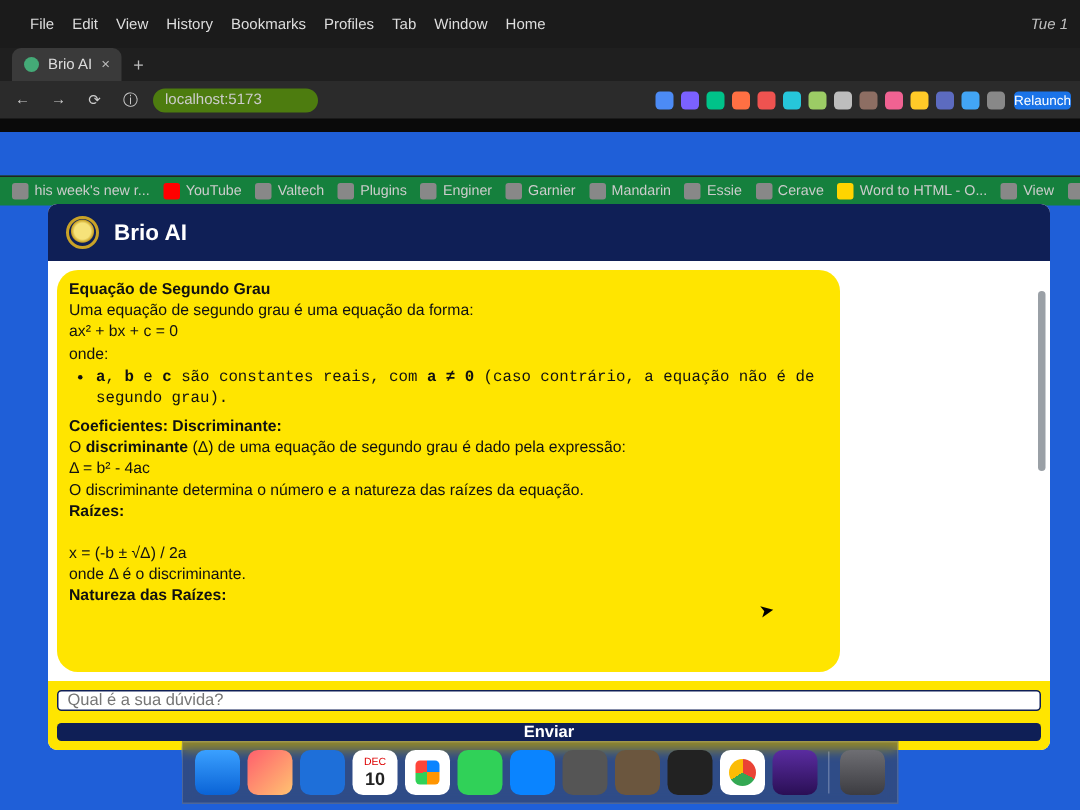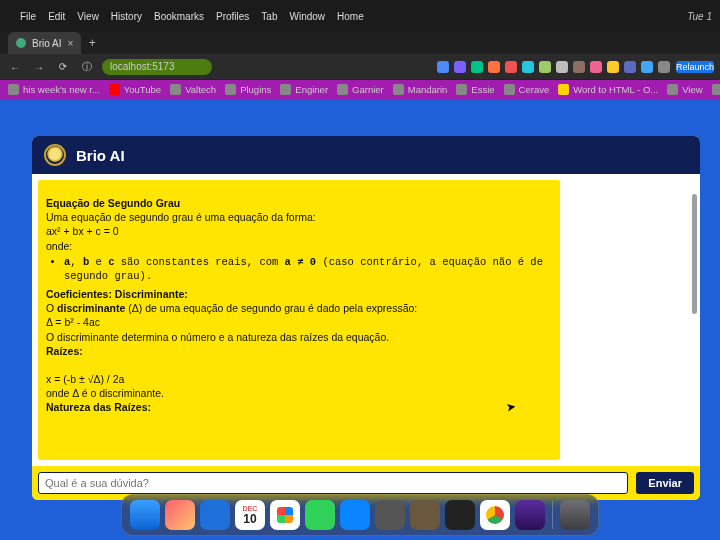--- a/index.html
+++ b/index.html
@@ -23,47 +23,47 @@
   
   .toolbar { height: 25px; background: #2b2b2b; display: flex; align-items: center; padding: 0 6px; gap: 6px; font-size: 10px; }
   .tbtn { width: 18px; height: 18px; display:flex; align-items:center; justify-content:center; color:#ccc; border-radius:4px; }
   .omnibox { flex: 0 0 auto; background: #4d7c0f; border-radius: 10px; height: 16px; display:flex; align-items:center; padding:0 8px; color:#ccc; min-width: 110px; }
   .toolbar .spacer { flex:1; }
   .ext-icons { display:flex; gap:5px; align-items:center; }
   .ext-icons .dot { width:12px;height:12px;border-radius:3px;display:inline-block;}
   .relaunch { background:#1a73e8; color:#fff; border-radius:3px; padding:1px 0; font-size:9px; }
 
   
-  .bookmarks { height: 20px; background: #a21caf; display: flex; align-items: center; gap: 9px; padding: 0 8px; font-size: 9.5px; color:#ccc; border-top:1px solid #222; overflow:hidden;}
+  .bookmarks { height: 20px; background: #15803d; display: flex; align-items: center; gap: 9px; padding: 0 8px; font-size: 9.5px; color:#ccc; border-top:1px solid #222; overflow:hidden;margin-top:38px;}
   .bm { display:flex; align-items:center; gap:4px; white-space:nowrap; }
   .bm .ficon { width:11px; height:11px; border-radius:2px; background:#555; display:inline-block; position:relative;}
   .bm .folder { background:#888;}
   .bm .yt { background:#f00;}
   .bm .w2h { background:#ffd400;}
   .bm-spacer{flex:1;}
 
   
   .page { position:absolute; top:88px; left:0; right:0; bottom:0;}
   .card { position:absolute; left:32px; right:20px; top:48px; bottom:40px; background:#fff; border-radius:6px; overflow:hidden; display:flex; flex-direction:column;}
   .card-header { background:#0f1f56; color:#fff; display:flex; align-items:center; gap:10px; padding:8px 12px; font-size:15px; font-weight:700;}
   .logo { width:22px; height:22px; border-radius:50%; background:radial-gradient(circle at 50% 45%, #f6e27a 0 40%, #c9a227 55%, #0f1f56 60%); border:2px solid #c9a227;}
   .content-wrap { flex:1; position:relative; overflow:hidden;}
-  .highlight { position:absolute; left:6px; top:6px; right:140px; bottom:6px; background:#ffe500; border-radius:2px; padding:16px 8px; color:#111; font-size:10.5px; line-height:1.35; overflow:hidden;}
+  .highlight { position:absolute; left:6px; top:6px; right:140px; bottom:6px; background:#ffe500; border-radius:14px; padding:6px 8px; color:#111; font-size:10.5px; line-height:1.35; overflow:hidden;}
   .highlight b { font-weight:700; }
   .highlight ul { margin: 2px 0 4px 0; padding-left: 18px; }
   .highlight li { margin: 1px 0; font-family: Liberation Mono, monospace; }
   .scrollbar { position:absolute; right:3px; top:20px; width:5px; height:120px; background:#9aa0a6; border-radius:3px;}
-  .footer { padding:6px; display:flex; gap:8px; background:#ffe500;}
+  .footer { padding:6px; display:flex; gap:8px; background:#ffe500;flex-direction:column;}
   .ask-input { flex:1; height:22px; border:1px solid #0f1f56; background:#fff; border-radius:3px; padding:0 6px; font-size:11px; color:#444;}
   .send-btn { background:#0f1f56; color:#fff; border:none; border-radius:3px; padding:0 12px; font-size:11px; font-weight:600;}
 
   .cursor { position:absolute; left:506px; top:312px; font-size:12px; color:#000; transform:rotate(-10deg); pointer-events:none;}
 
   
-  .dock { position:absolute; left:50%; transform:translateX(-50%); bottom:4px; height:42px; background:rgba(60,60,70,.55); border-radius:12px; padding:4px 8px; display:flex; gap:5px; align-items:center; backdrop-filter: blur(4px); border:1px solid rgba(255,255,255,.15);}
+  .dock { position:absolute; left:50%; transform:translateX(-50%); bottom:4px; height:42px; background:rgba(60,60,70,.55); border-radius:0; padding:4px 8px; display:flex; gap:5px; align-items:center; backdrop-filter: blur(4px); border:1px solid rgba(255,255,255,.15);}
   .dock .app { width:30px; height:30px; border-radius:7px; display:flex; align-items:center; justify-content:center; font-size:14px; color:#fff; position:relative;}
   .dock .finder{background:linear-gradient(#3aa0ff,#0a63d6);}
   .dock .launch{background:linear-gradient(135deg,#ff5f6d,#ffc371);}
   .dock .vsc{background:#1e6fd9;}
   .dock .cal{background:#fff;color:#d00;flex-direction:column;font-size:7px;}
   .dock .cal .d{font-size:12px;color:#222;font-weight:700;}
   .dock .rem{background:#fff;}
   .dock .rem::after{content:"";position:absolute;width:16px;height:16px;background:conic-gradient(#0a84ff 0 25%,#ff9500 0 50%,#30d158 0 75%,#ff453a 0);border-radius:3px;}
   .dock .msg{background:#30d158;}
   .dock .appstore{background:#0a84ff;}

